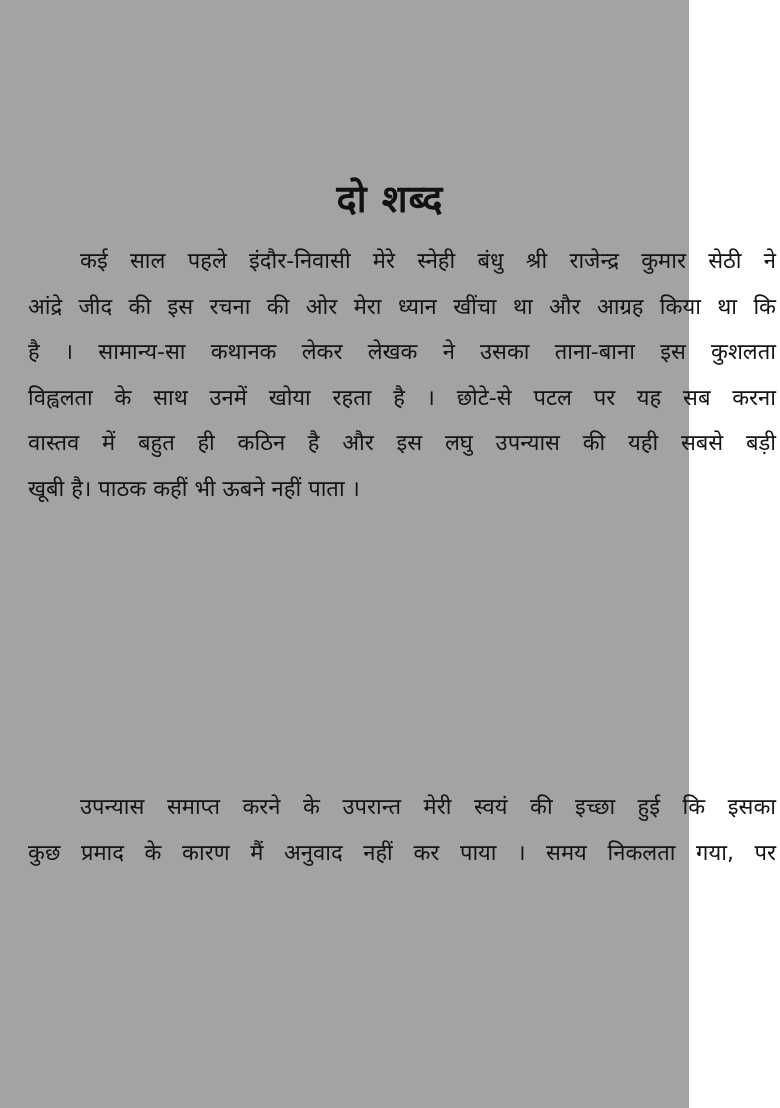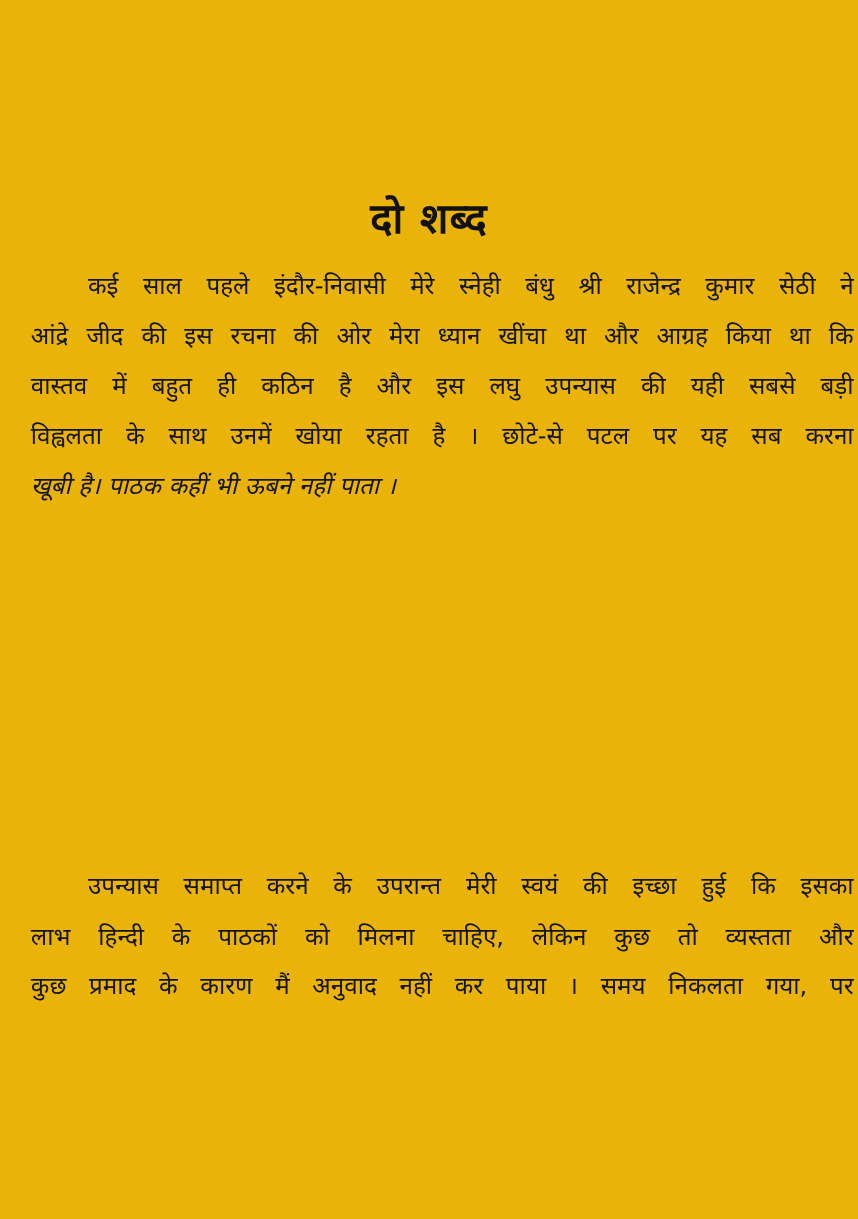--- a/index.html
+++ b/index.html
@@ -12,23 +12,23 @@
       height: 1108px;
       position: relative;
       overflow: hidden;
       color: #141414;
       font-family: "DejaVu Sans", "Liberation Sans", sans-serif;
     }
     .page {
       position: absolute;
       left: 0;
       top: 0;
-      width: 780px;
+      width: 689px;
       height: 1108px;
-      background: #eab308;
+      background: #a3a3a3;
     }
     .title {
       position: absolute;
       top: 146px;
       left: 0;
       width: 780px;
       text-align: center;
       font-size: 38px;
       font-weight: bold;
       letter-spacing: 1px;
@@ -49,37 +49,36 @@
       white-space: nowrap;
       text-align: justify;
       text-align-last: justify;
       overflow: visible;
     }
     .line.first {
       padding-left: 52px;
     }
     .line.last {
       text-align-last: left;
-      font-style: italic;
     }
   </style>
 </head>
 <body>
 
 <div class="page">
 
   <h1 class="title">दो शब्द</h1>
 
   <div class="para para-1">
     <span class="line first">कई साल पहले इंदौर-निवासी मेरे स्नेही बंधु श्री राजेन्द्र कुमार सेठी ने</span>
     <span class="line">आंद्रे जीद की इस रचना की ओर मेरा ध्यान खींचा था और आग्रह किया था कि</span>
+    <span class="line">है । सामान्य-सा कथानक लेकर लेखक ने उसका ताना-बाना इस कुशलता</span>
+    <span class="line">विह्वलता के साथ उनमें खोया रहता है । छोटे-से पटल पर यह सब करना</span>
     <span class="line">वास्तव में बहुत ही कठिन है और इस लघु उपन्यास की यही सबसे बड़ी</span>
-    <span class="line">विह्वलता के साथ उनमें खोया रहता है । छोटे-से पटल पर यह सब करना</span>
     <span class="line last">खूबी है। पाठक कहीं भी ऊबने नहीं पाता ।</span>
   </div>
 
   <div class="para para-2">
     <span class="line first">उपन्यास समाप्त करने के उपरान्त मेरी स्वयं की इच्छा हुई कि इसका</span>
-    <span class="line">लाभ हिन्दी के पाठकों को मिलना चाहिए, लेकिन कुछ तो व्यस्तता और</span>
     <span class="line">कुछ प्रमाद के कारण मैं अनुवाद नहीं कर पाया । समय निकलता गया, पर</span>
   </div>
 
 </div>
 
 </body></html>

